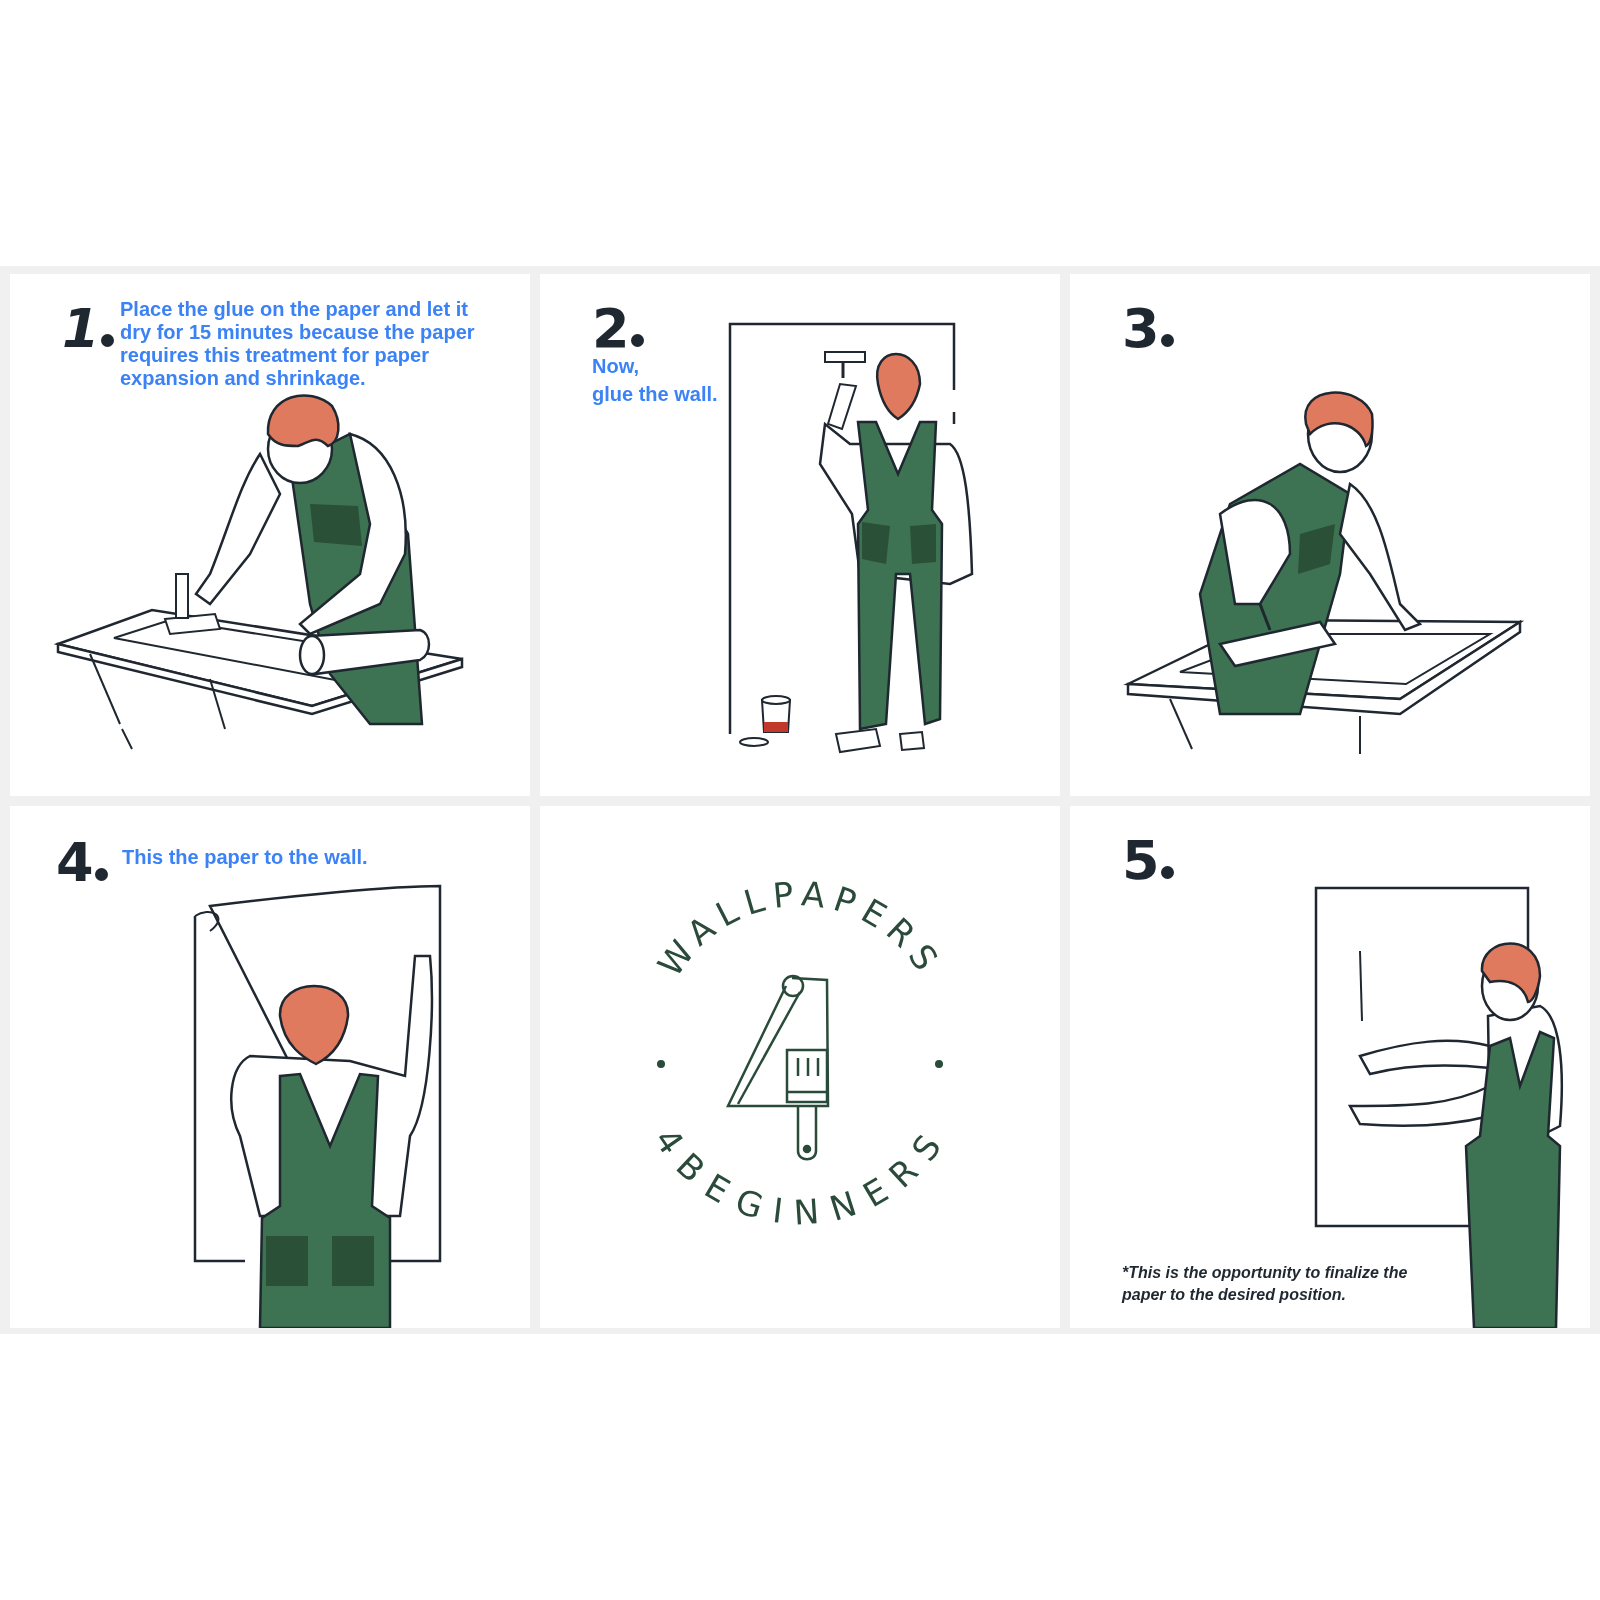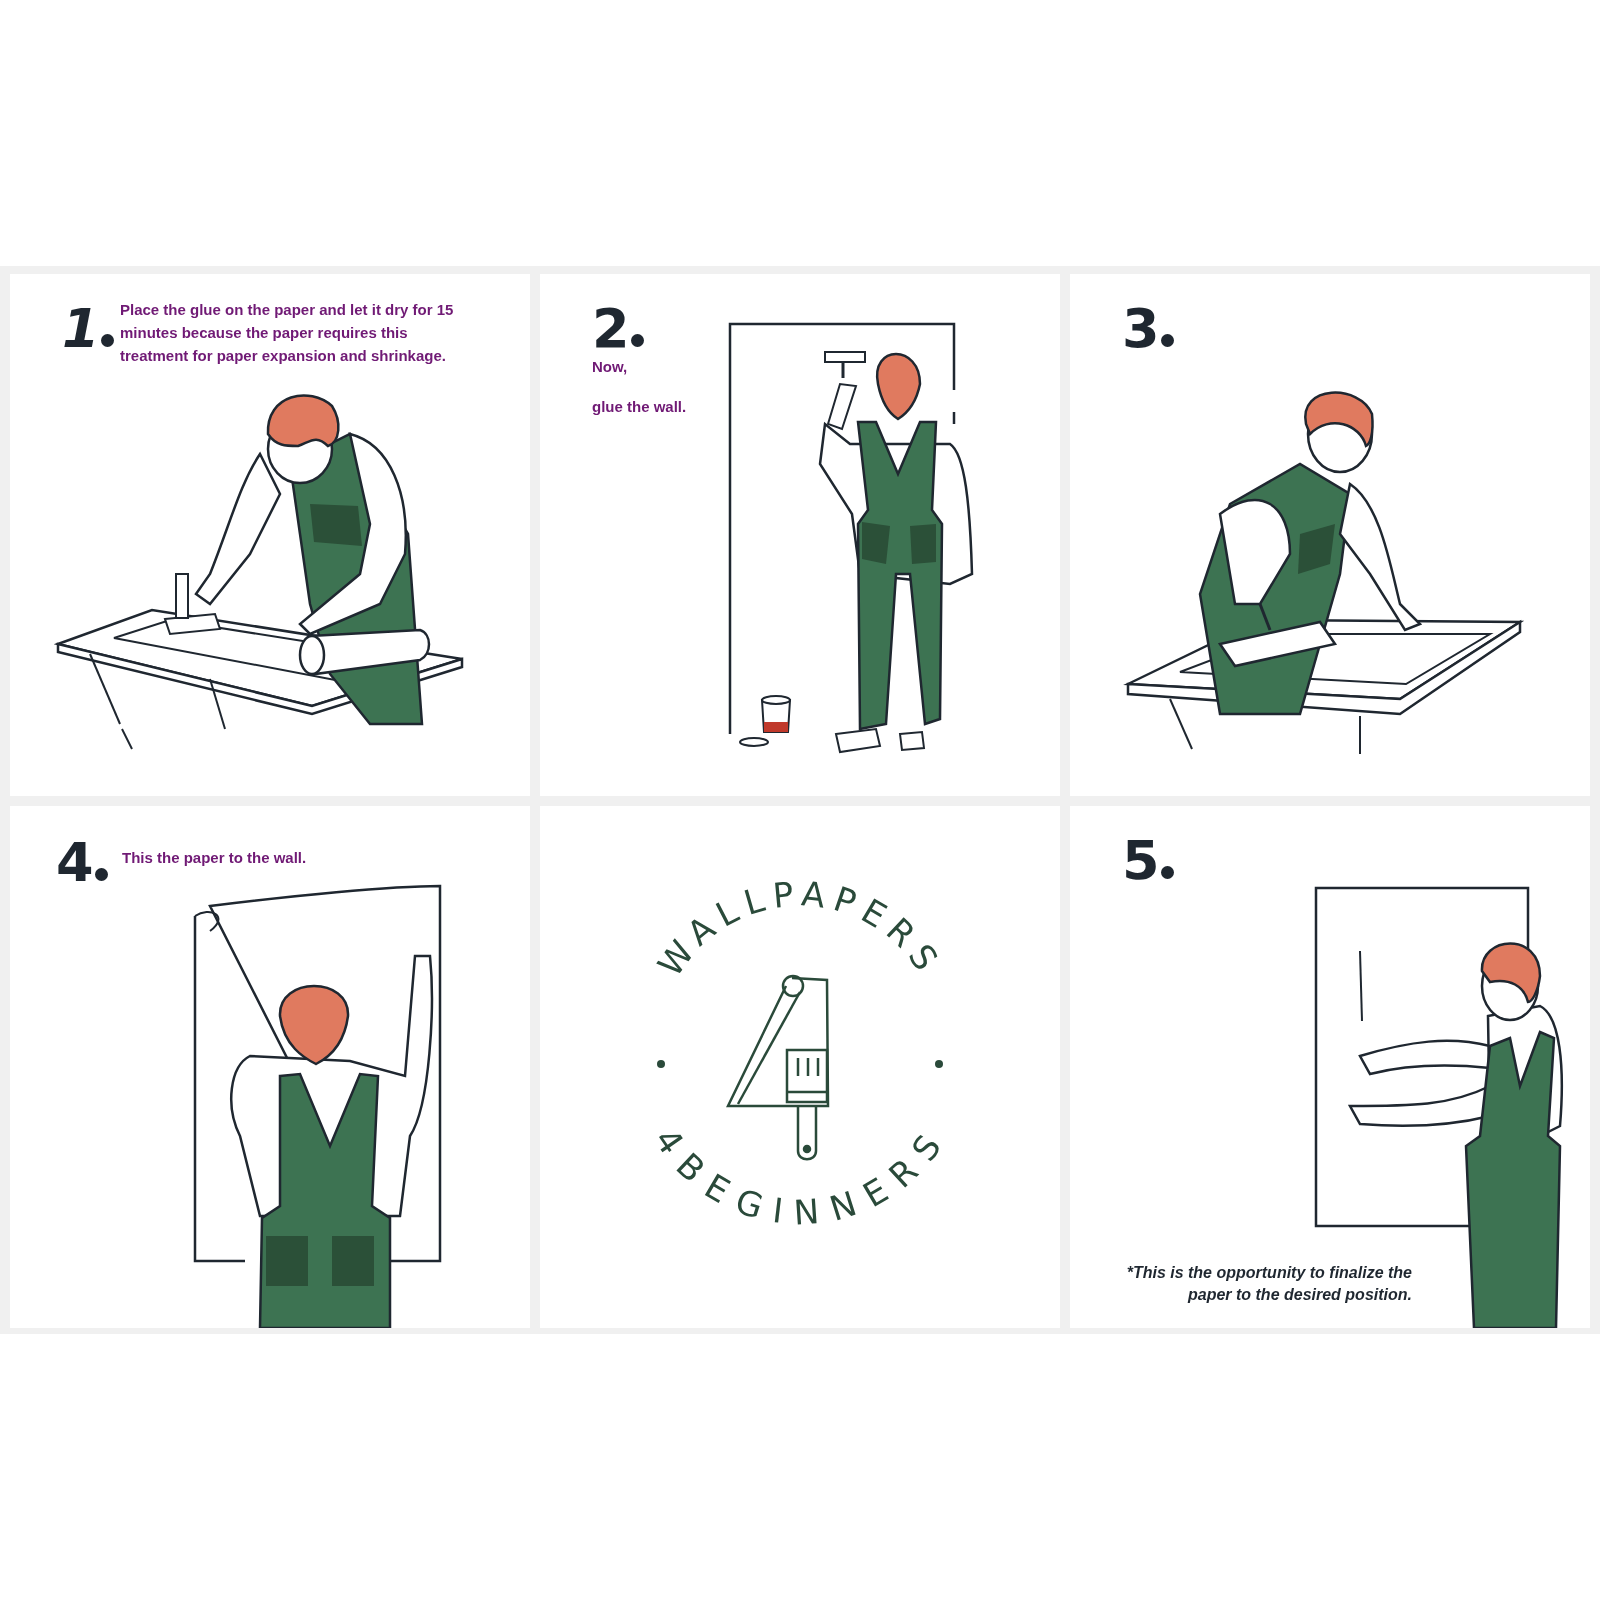--- a/index.html
+++ b/index.html
@@ -1,21 +1,21 @@
 <!DOCTYPE html>
 <html><head>
 <meta charset="utf-8">
 <style>
   html, body { margin:0; padding:0; background:#ffffff; }
   body { width:1600px; height:1600px; position:relative; overflow:hidden; font-family:"Liberation Sans", sans-serif; color:#1f2730; }
   .grid-bg { position:absolute; left:0; top:266px; width:1600px; height:1068px; background:#f0f0f0; }
   .panel { position:absolute; background:#ffffff; overflow:hidden; }
   .num { position:absolute; font-family:"DejaVu Sans", sans-serif; font-weight:bold; font-size:54px; color:#1f2730; letter-spacing:-2px; line-height:1; }
   .num .dot { display:inline-block; width:13px; height:13px; border-radius:50%; background:#1f2730; margin-left:3px; vertical-align:baseline; }
-  .txt { position:absolute; font-family:"Liberation Sans", sans-serif; font-size:15px; line-height:23px; color:#701a75; font-weight:600; }
+  .txt { position:absolute; font-family:"Liberation Sans", sans-serif; font-size:20px; line-height:23px; color:#3b82f6; font-weight:600; }
   .note { position:absolute; font-family:"Liberation Sans", sans-serif; font-style:italic; font-weight:bold; font-size:16px; line-height:22px; color:#1f2730; }
   svg { position:absolute; }
 </style>
 </head>
 <body>
 
 <div class="grid-bg"></div>
 
 <div class="panel" style="left:10px;top:274px;width:520px;height:522px;">
   <div class="num" style="left:52px;top:28px;font-style:italic;"><span>1</span><span class="dot"></span></div>
@@ -42,21 +42,21 @@
     <rect x="166" y="300" width="12" height="44" fill="#fff" stroke="#1f2730" stroke-width="2"></rect>
 
     <ellipse cx="290" cy="175" rx="32" ry="34" fill="#fff" stroke="#1f2730" stroke-width="2.5"></ellipse>
     <path d="M258,160 C256,120 300,112 322,132 C332,148 330,168 318,172 C306,160 300,168 288,172 C276,172 266,172 258,160 Z" fill="#e07a5f" stroke="#1f2730" stroke-width="2.5"></path>
   </svg>
 </div>
 
 <div class="panel" style="left:540px;top:274px;width:520px;height:522px;">
   <div class="num" style="left:52px;top:28px;"><span>2</span><span class="dot"></span></div>
   <div class="txt" style="left:52px;top:81px;">Now,</div>
-  <div class="txt" style="left:52px;top:109px;margin-top:12px;">glue the wall.</div>
+  <div class="txt" style="left:52px;top:109px;">glue the wall.</div>
   <svg width="520" height="522" viewBox="0 0 520 522" style="left:0;top:0;">
     <polyline points="190,460 190,50 414,50 414,116" fill="none" stroke="#1f2730" stroke-width="2.5"></polyline>
     <line x1="414" y1="138" x2="414" y2="150" stroke="#1f2730" stroke-width="2.5"></line>
 
     <path d="M222,426 L250,426 L248,458 L224,458 Z" fill="#fff" stroke="#1f2730" stroke-width="2"></path>
     <rect x="224" y="448" width="24" height="10" fill="#c0392b"></rect>
     <ellipse cx="236" cy="426" rx="14" ry="4" fill="#fff" stroke="#1f2730" stroke-width="2"></ellipse>
     <ellipse cx="214" cy="468" rx="14" ry="4" fill="#fff" stroke="#1f2730" stroke-width="2"></ellipse>
 
     <path d="M310,170 L410,170 C425,180 430,230 432,300 L410,310 L320,300 L312,240 L280,190 L285,150 Z" fill="#fff" stroke="#1f2730" stroke-width="2.5"></path>
@@ -143,21 +143,21 @@
       <line x1="278" y1="252" x2="278" y2="270"></line>
       <line x1="247" y1="286" x2="287" y2="286"></line>
       <path d="M258,300 L258,345 C258,356 276,356 276,345 L276,300"></path>
       <circle cx="267" cy="343" r="3" fill="#2a4a3a"></circle>
     </g>
   </svg>
 </div>
 
 <div class="panel" style="left:1070px;top:806px;width:520px;height:522px;">
   <div class="num" style="left:52px;top:28px;"><span>5</span><span class="dot"></span></div>
-  <div class="note" style="left:52px;top:456px;width:290px;text-align:right;">*This is the opportunity to finalize the paper to the desired position.</div>
+  <div class="note" style="left:52px;top:456px;width:290px;">*This is the opportunity to finalize the paper to the desired position.</div>
   <svg width="520" height="522" viewBox="0 0 520 522" style="left:0;top:0;">
     <polyline points="460,420 246,420 246,82 458,82 458,150" fill="none" stroke="#1f2730" stroke-width="2.5"></polyline>
     <line x1="290" y1="145" x2="292" y2="215" stroke="#1f2730" stroke-width="2"></line>
 
     <path d="M290,250 C340,235 380,230 420,240 L420,262 C380,258 340,258 300,268 Z" fill="#fff" stroke="#1f2730" stroke-width="2.5"></path>
     <path d="M280,300 C340,300 380,300 420,280 L420,310 C380,320 340,322 290,318 Z" fill="#fff" stroke="#1f2730" stroke-width="2.5"></path>
 
     <path d="M418,210 L470,200 C490,210 495,260 490,320 L470,330 L420,330 Z" fill="#fff" stroke="#1f2730" stroke-width="2.5"></path>
 
     <path d="M420,240 L440,232 L450,280 L470,226 L484,232 L478,330 L490,340 L486,522 L404,522 L396,340 L410,330 Z" fill="#3d7352" stroke="#1f2730" stroke-width="2.5"></path>

